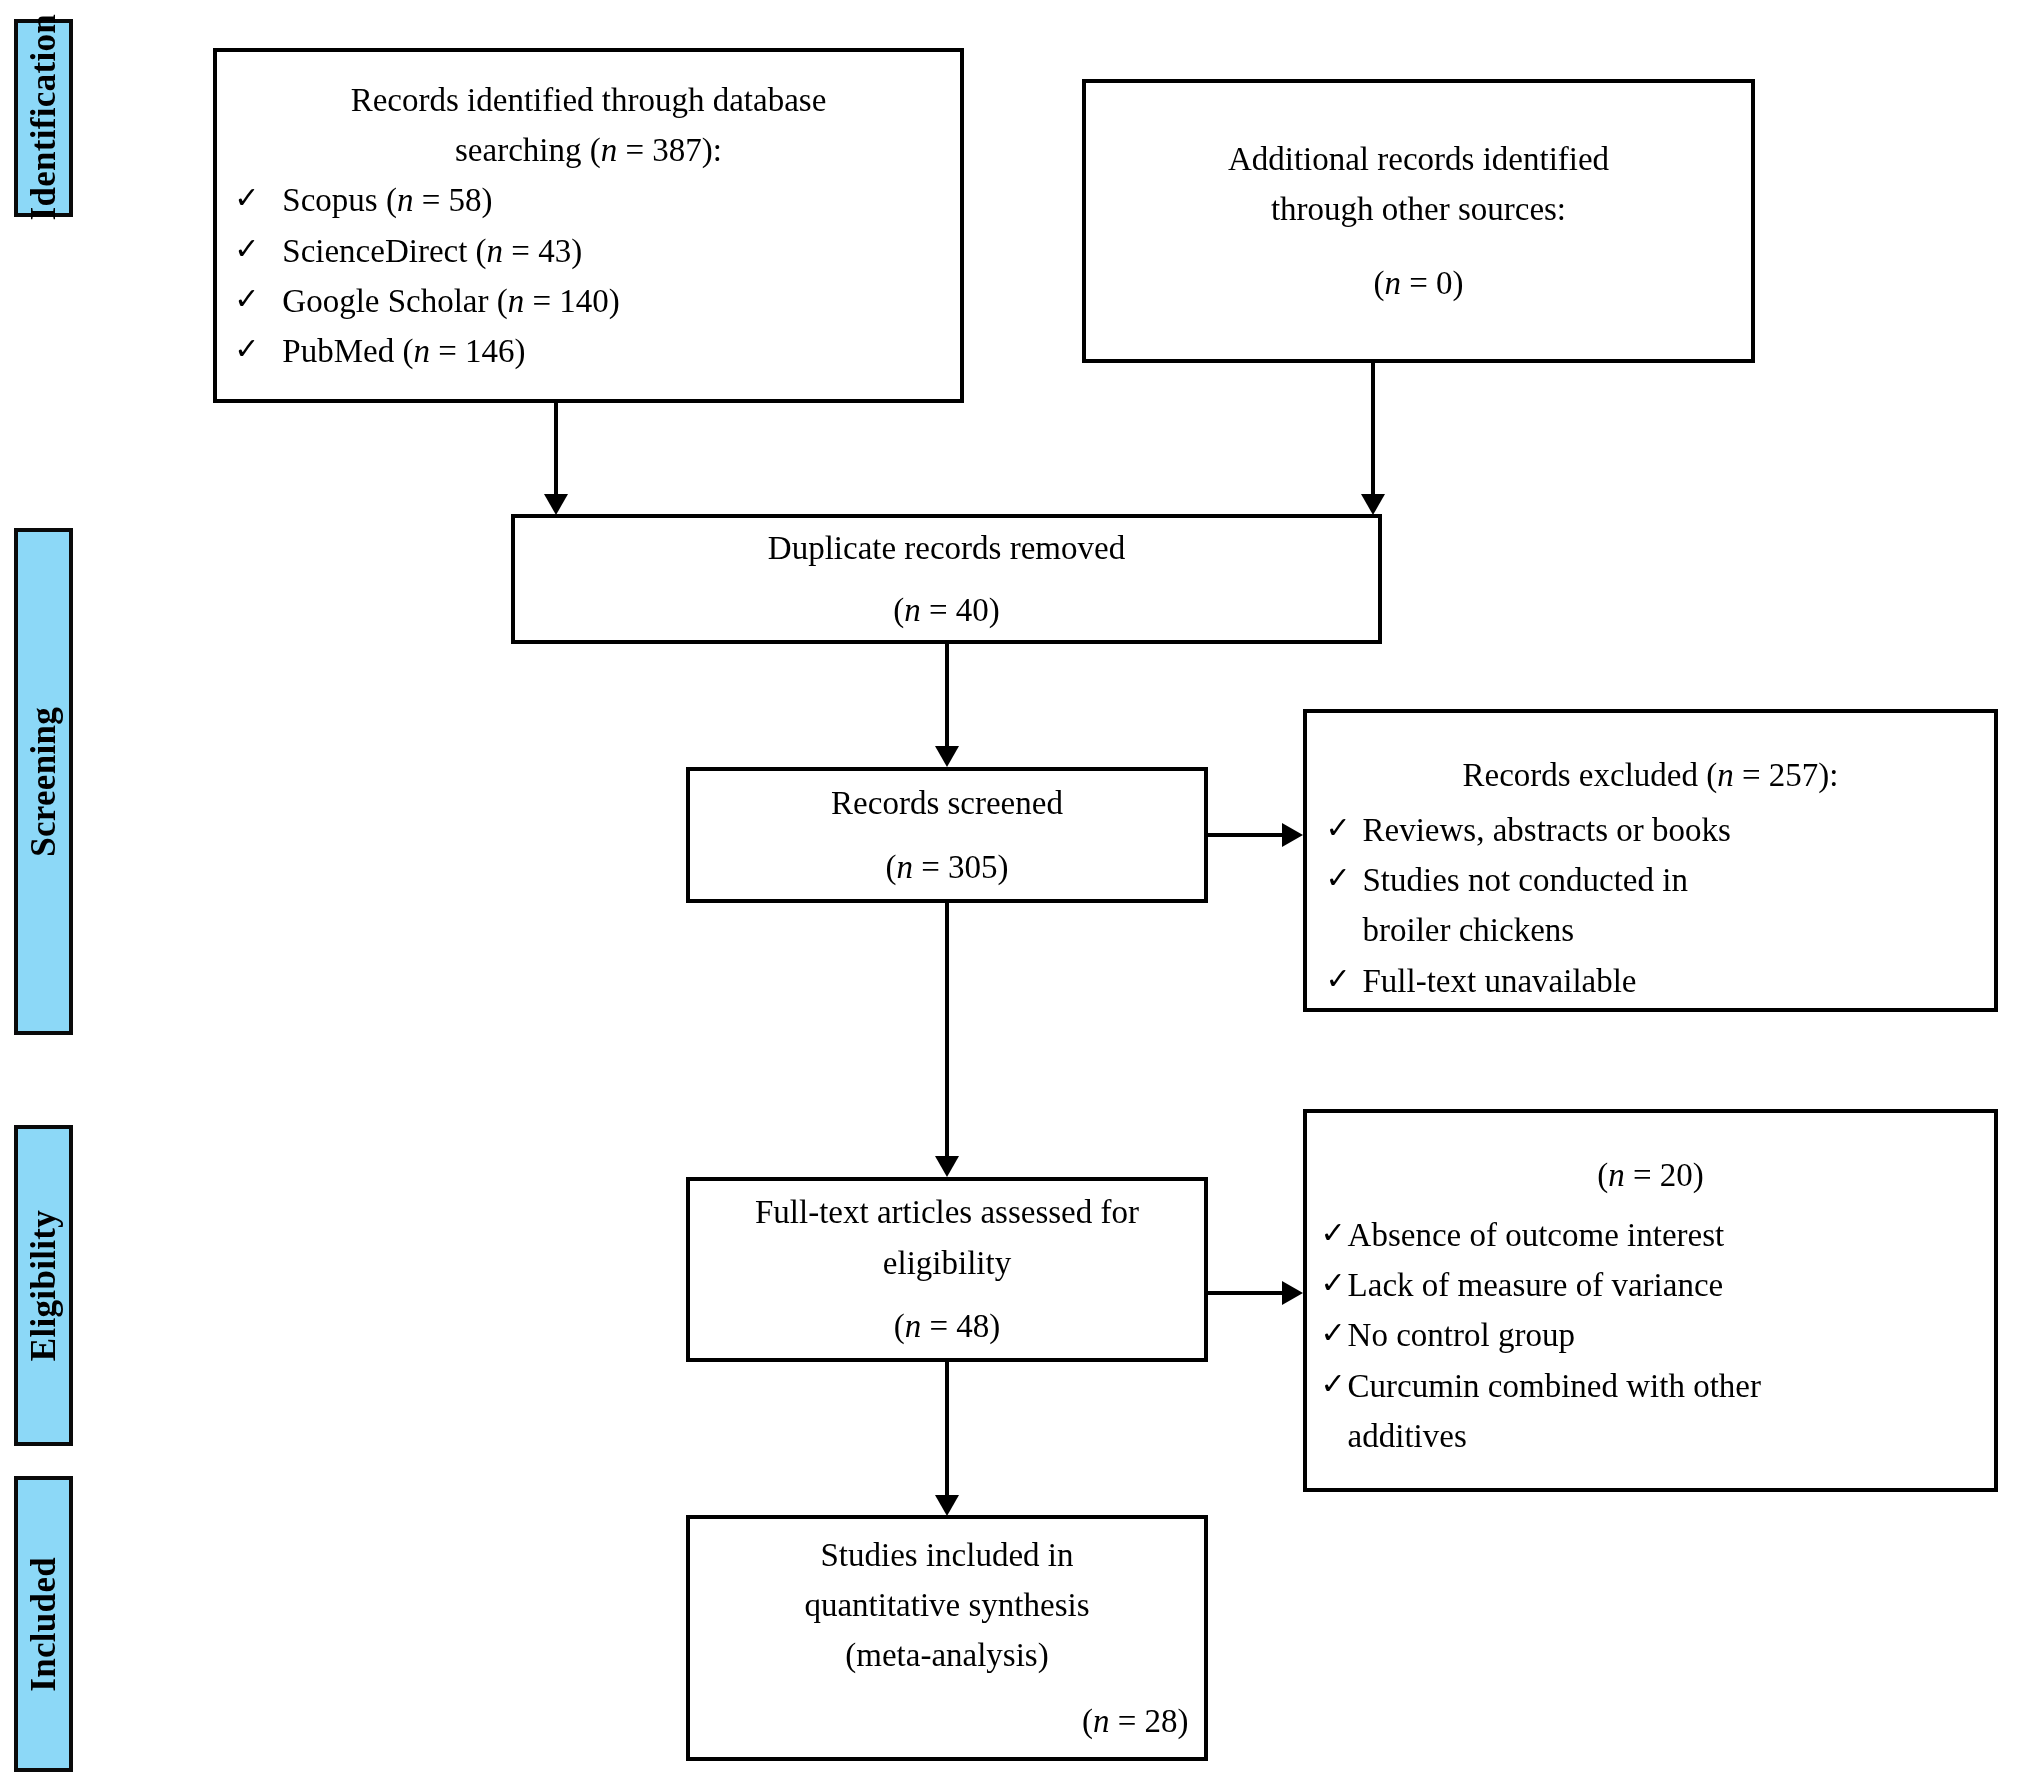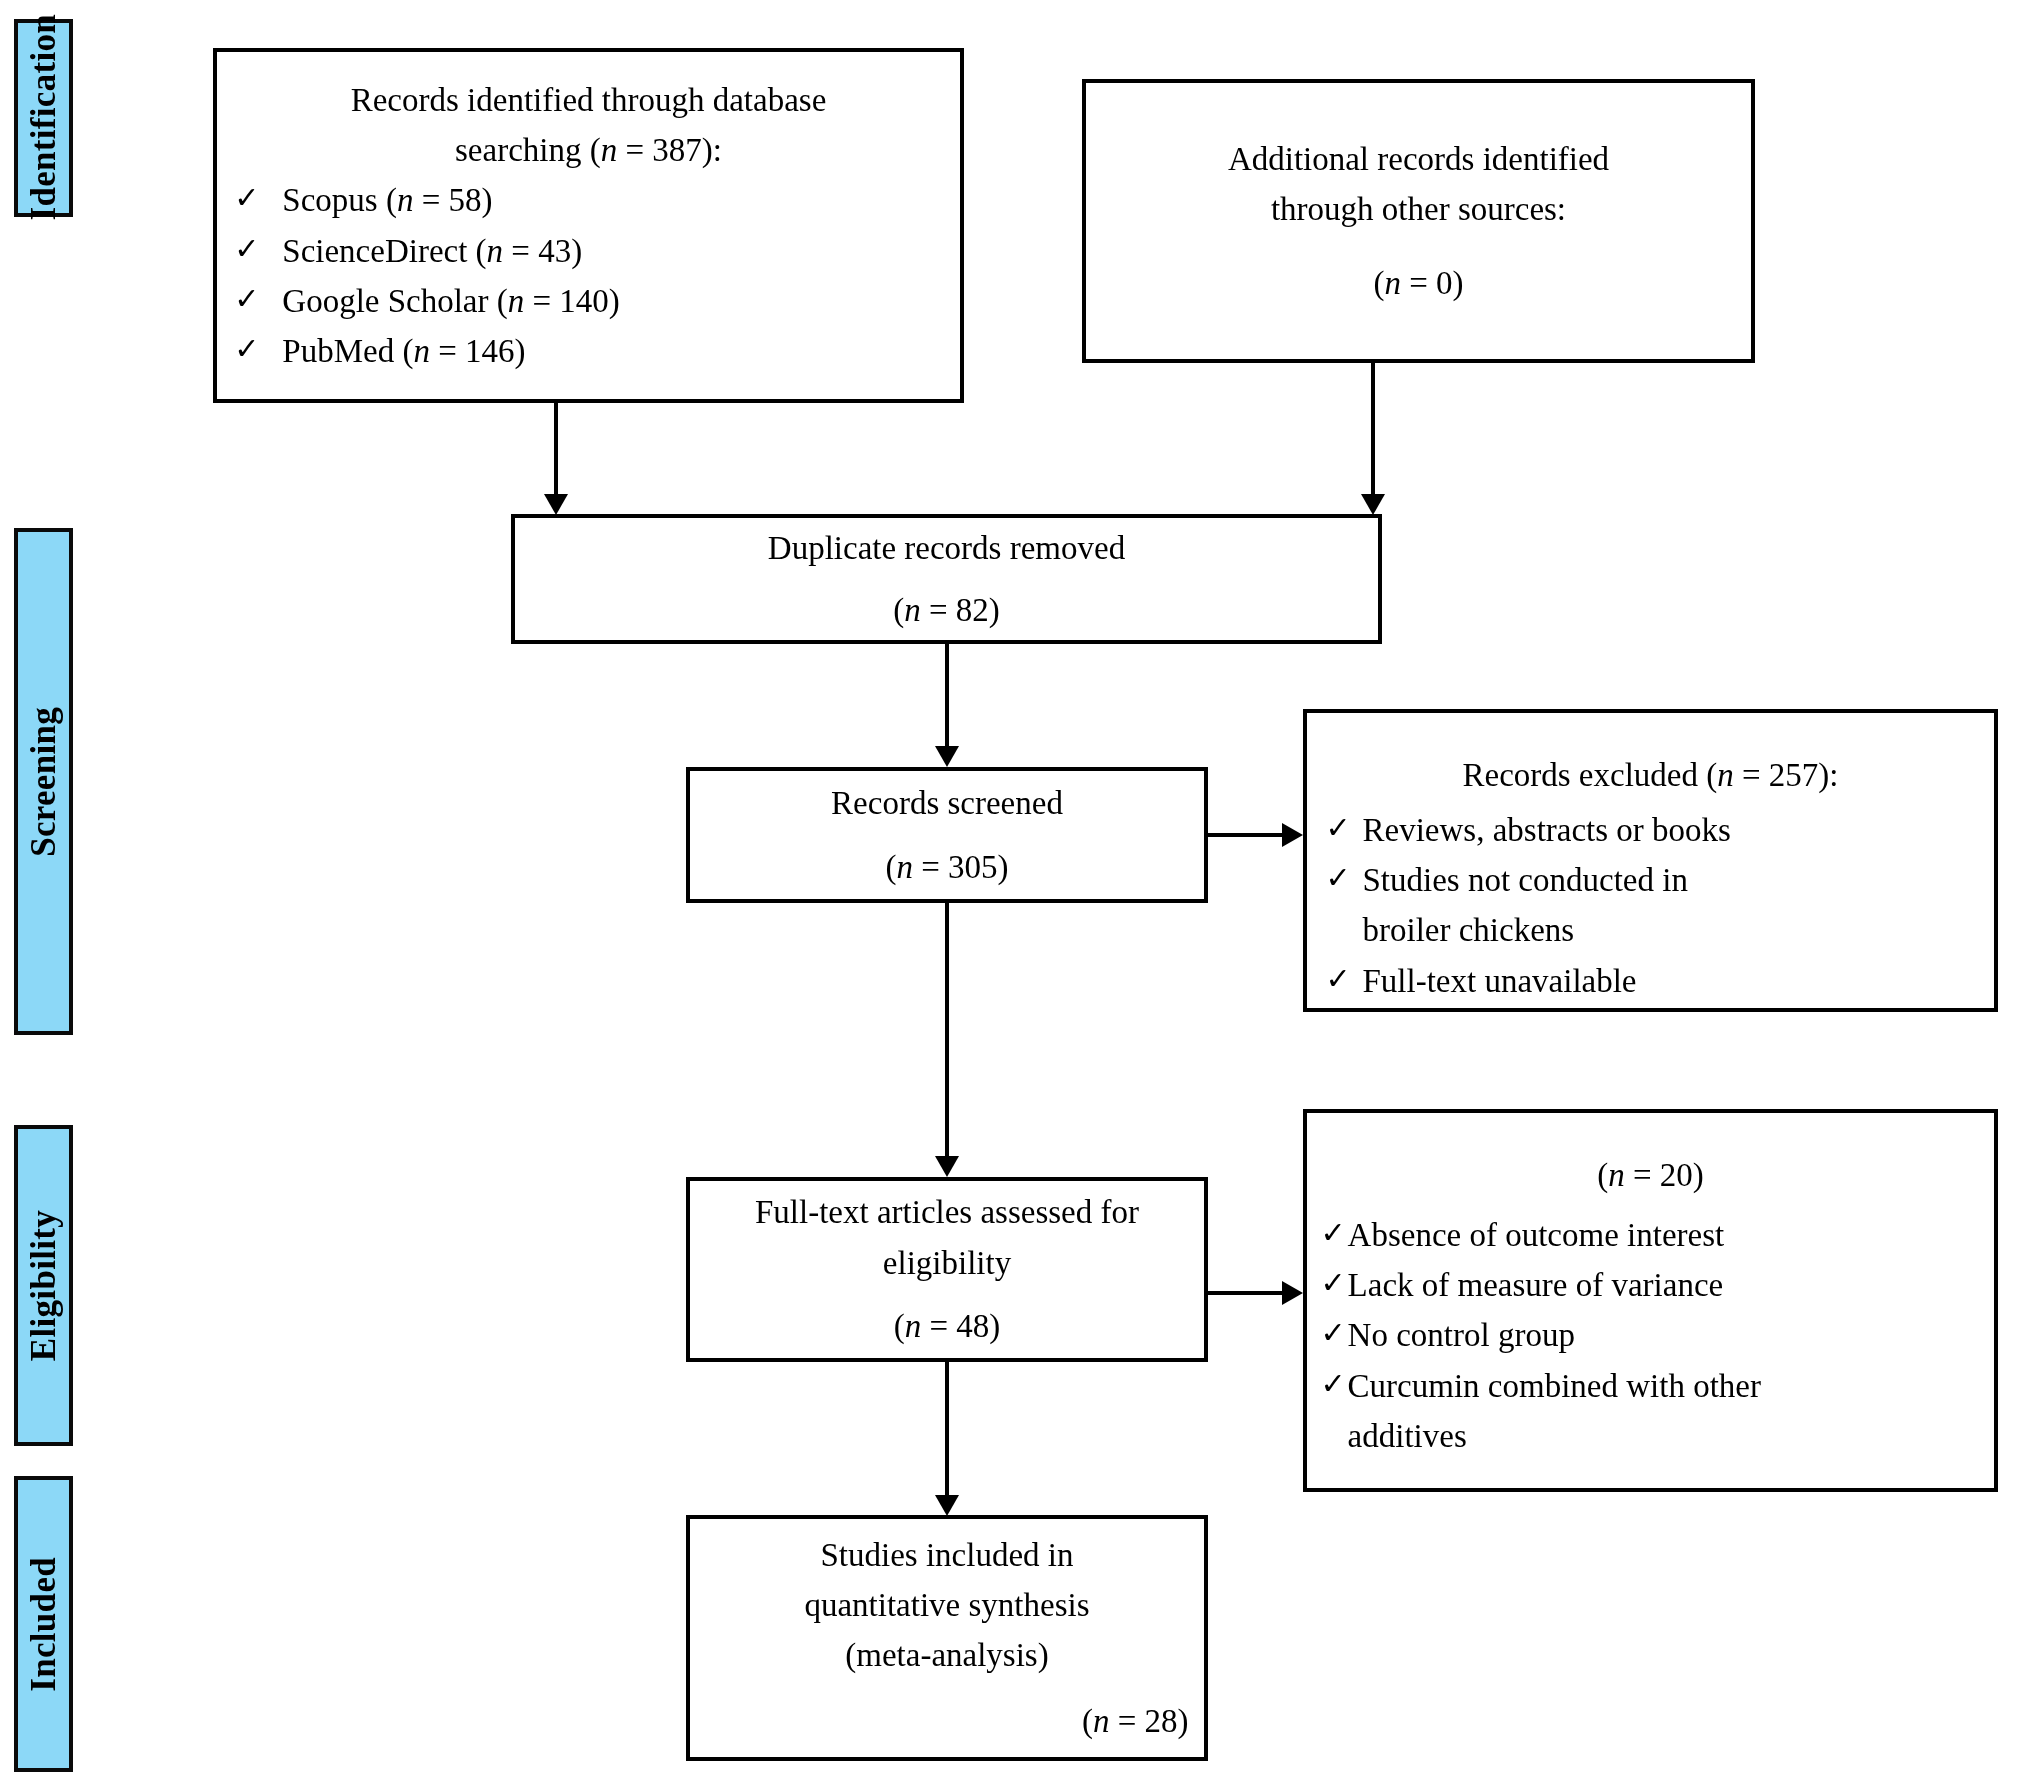--- a/index.html
+++ b/index.html
@@ -169,21 +169,21 @@
   </div>
 
   <div class="vline" style="left:554px; top:403px; height:99px;"></div>
   <div class="arrow-down" style="left:544px; top:494px;"></div>
 
   <div class="vline" style="left:1371px; top:363px; height:139px;"></div>
   <div class="arrow-down" style="left:1361px; top:494px;"></div>
 
   <div class="flow-box fb-center" style="left:511px; top:514px; width:871px; height:130px; padding:0 22px;">
     <span class="line">Duplicate records removed</span>
-    <span class="line" style="margin-top:12.4px;"><span>(</span><span class="ital">n</span><span> = 82)</span></span>
+    <span class="line" style="margin-top:12.4px;"><span>(</span><span class="ital">n</span><span> = 40)</span></span>
   </div>
 
   <div class="vline" style="left:945px; top:644px; height:111px;"></div>
   <div class="arrow-down" style="left:935px; top:746px;"></div>
 
   <div class="flow-box fb-center" style="left:686px; top:767px; width:522px; height:136px; padding:0 18.5px;">
     <span class="line">Records screened</span>
     <span class="line" style="margin-top:13.6px;"><span>(</span><span class="ital">n</span><span> = 305)</span></span>
   </div>
 

